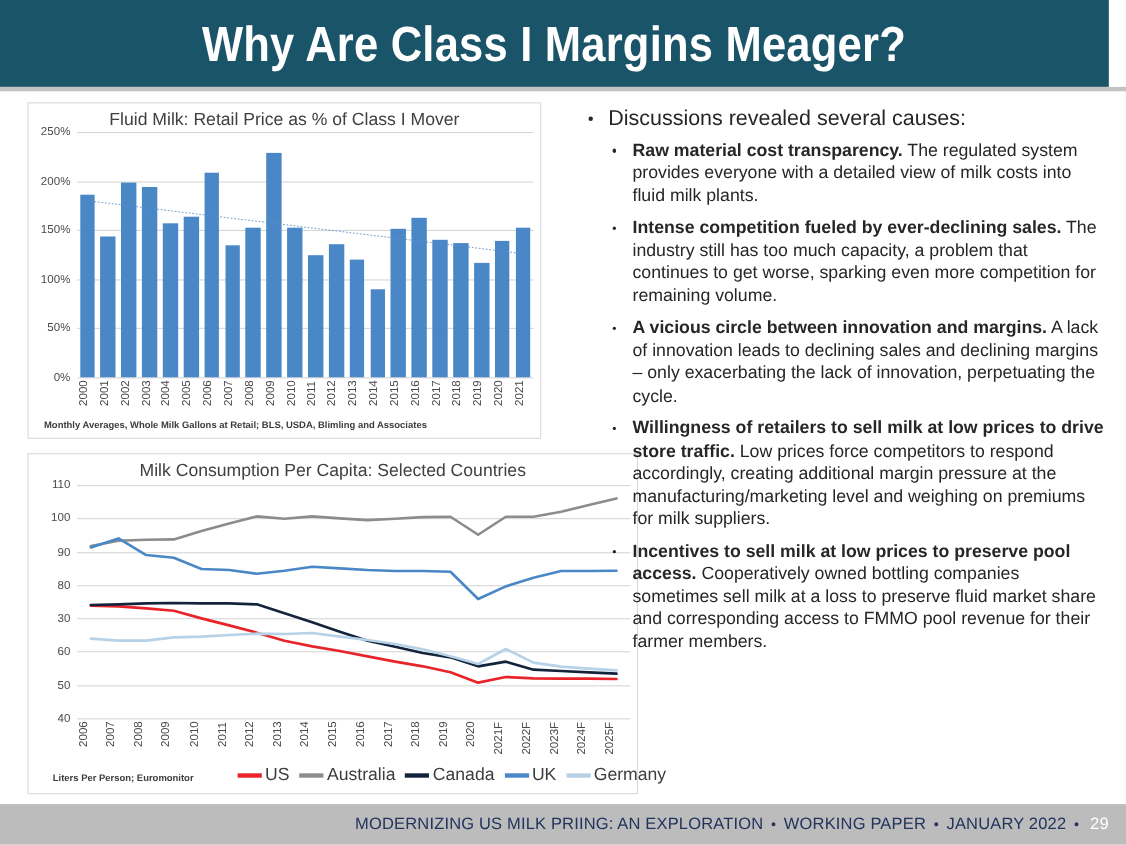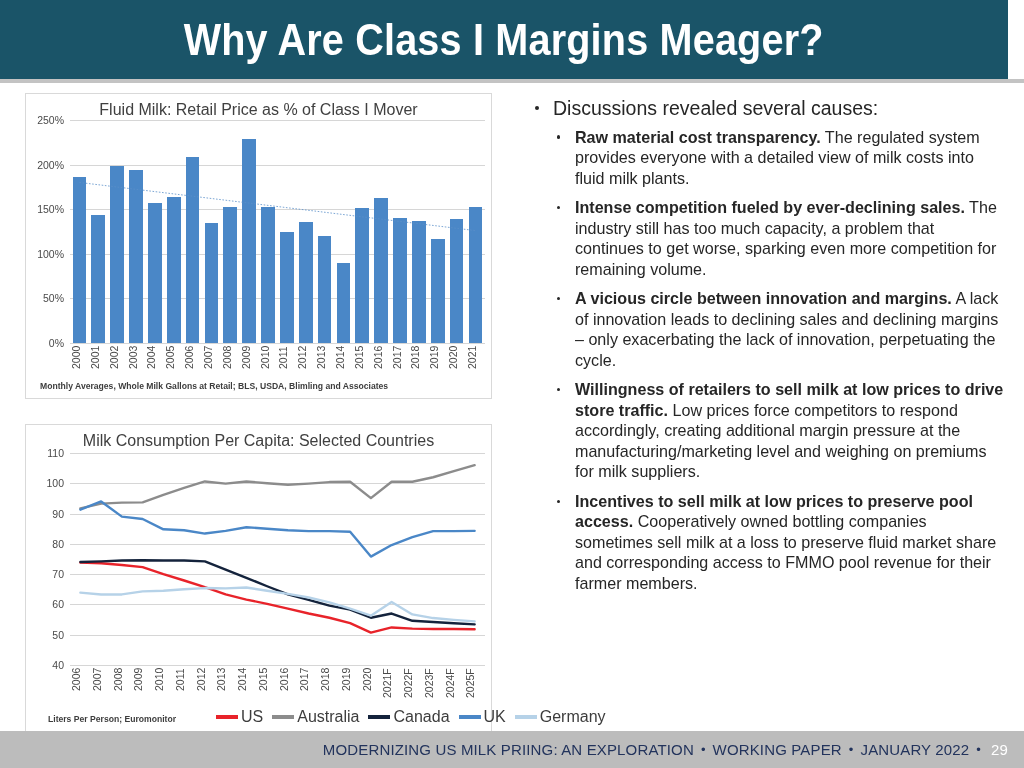--- a/index.html
+++ b/index.html
@@ -30,21 +30,21 @@
     background:#c3c3c3;
   }
 
   
   .chart-panel {
     position:absolute;
     background:#ffffff;
     border:1px solid #d9d9d9;
   }
   #chart-panel-1 { left:25px; top:93px;  width:467px; height:306px; }
-  #chart-panel-2 { left:25px; top:424px; width:467px; height:310px; }
+  #chart-panel-2 { left:25px; top:412px; width:555px; height:310px; }
 
   .chart-title {
     text-align:center;
     font-size:16px;
     color:#404040;
     padding-top:7px;
     line-height:1.1;
   }
 
   .plot-wrap { position:relative; }
@@ -253,21 +253,21 @@
 </div>
 
 <div class="chart-panel" id="chart-panel-2">
   <div class="chart-title">Milk Consumption Per Capita: Selected Countries</div>
 
   <div class="plot-wrap" id="line-plot-wrap" style="position:absolute;left:0;top:28px;right:0;height:212px;">
     <div class="ylabels" id="line-ylabels">
         <span style="top: 100%;">40</span>
         <span style="top: 85.7143%;">50</span>
         <span style="top: 71.4286%;">60</span>
-        <span style="top: 57.1429%;">70</span>
+        <span style="top: 57.1429%;">30</span>
         <span style="top: 42.8571%;">80</span>
         <span style="top: 28.5714%;">90</span>
         <span style="top: 14.2857%;">100</span>
         <span style="top: 0%;">110</span>
       </div>
     <div class="plot" id="line-plot">
       <div id="line-grid">
           <div class="gridline" style="top: 100%;"></div>
           <div class="gridline" style="top: 85.7143%;"></div>
           <div class="gridline" style="top: 71.4286%;"></div>

